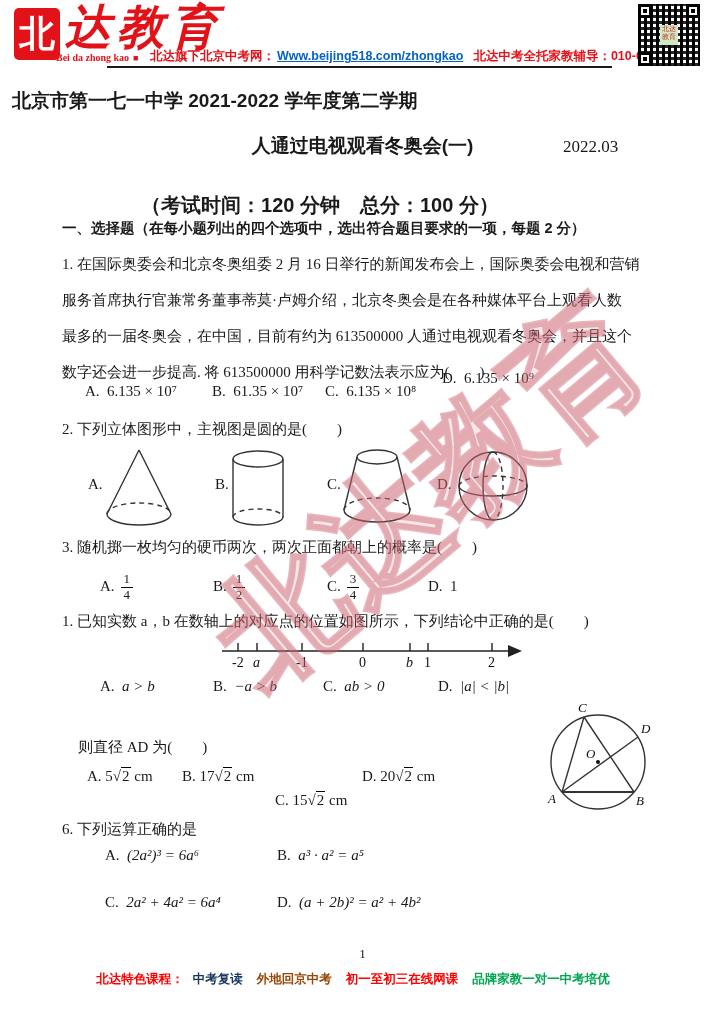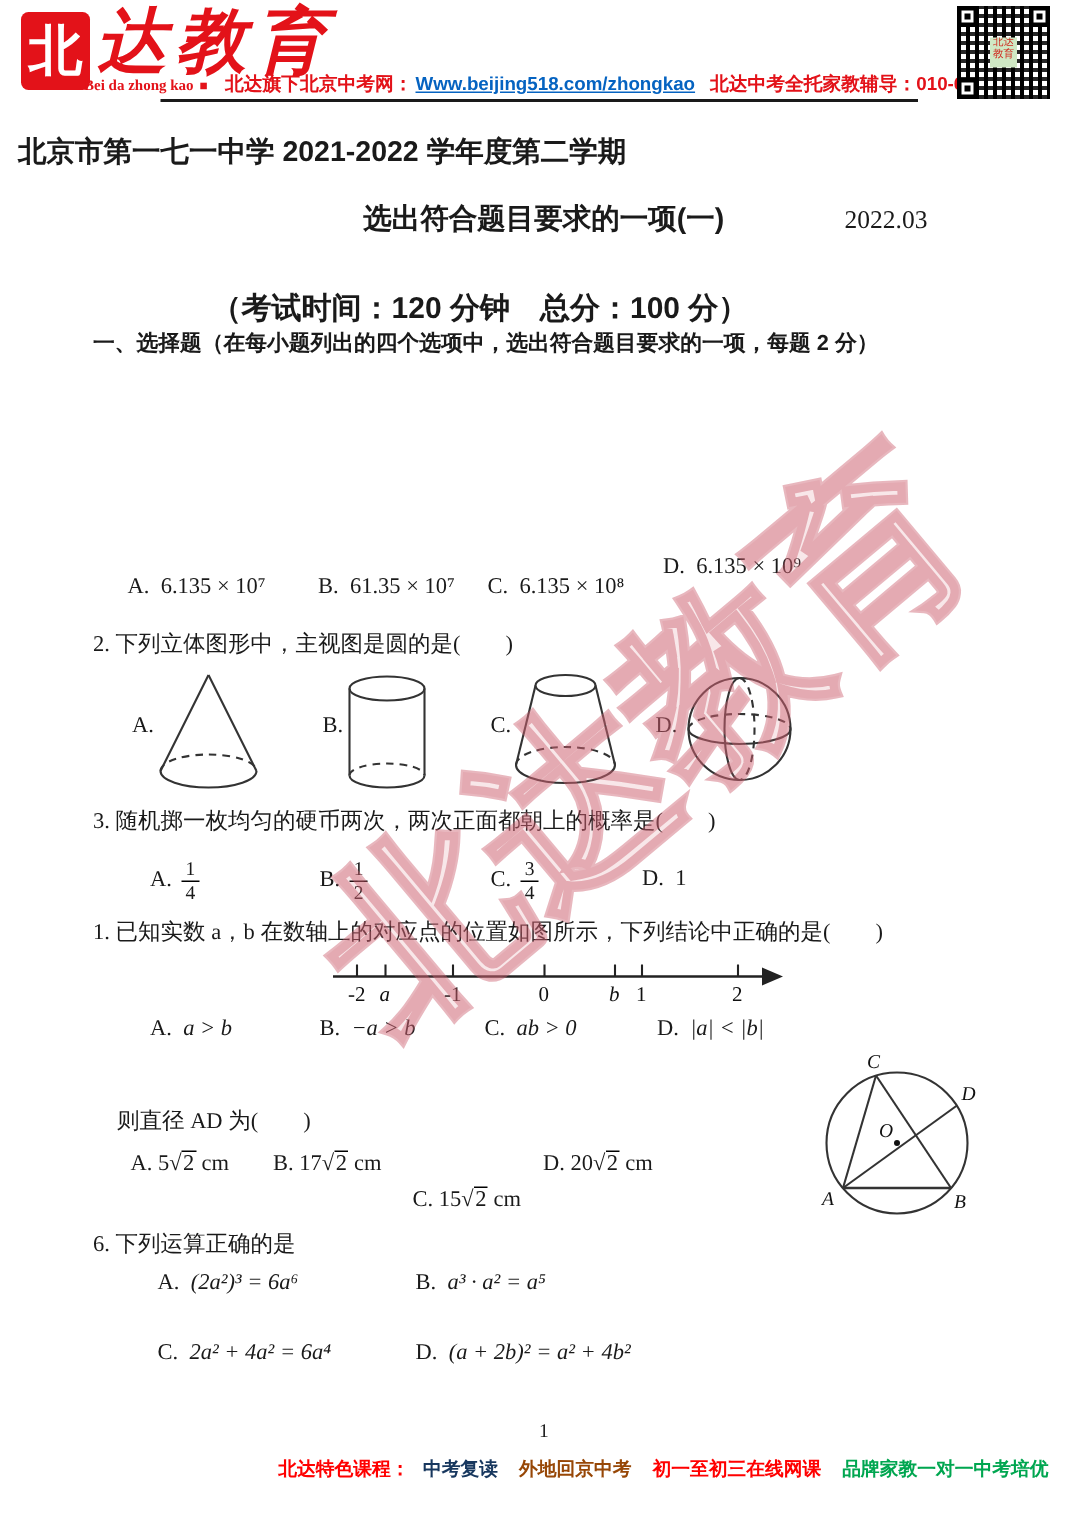--- a/index.html
+++ b/index.html
@@ -71,21 +71,21 @@
 
   
   .watermark{left:150px;top:330px;width:560px;height:330px;display:flex;align-items:center;
              justify-content:center;transform:rotate(-40deg);pointer-events:none;z-index:6;
              font-size:128px;font-weight:bold;font-family:"Liberation Serif",serif;
              color:rgba(210,105,120,0.16);-webkit-text-stroke:3px rgba(205,95,110,0.45);
              white-space:nowrap;}
 
   
   .pagenum{left:0;top:946px;width:725px;text-align:center;font-size:13px;}
-  .footer{left:0;top:971px;width:706px;text-align:right;font-size:12.5px;font-weight:bold;
+  .footer{left:0;top:971px;width:706px;text-align:center;font-size:12.5px;font-weight:bold;
           font-family:"Liberation Sans",sans-serif;white-space:nowrap;}
   .footer span{margin:0 7px;}
   .fc1{color:#ff0000;margin-right:2px!important;}
   .fc2{color:#17375e;}
   .fc3{color:#974706;}
   .fc4{color:#ff0000;}
   .fc5{color:#00a650;}
 </style>
 </head>
 <body>
@@ -105,27 +105,33 @@
   <div class="abs hrule"></div>
 
   <div class="abs qr">
     <div class="finder f-tl"></div>
     <div class="finder f-tr"></div>
     <div class="finder f-bl"></div>
     <div class="qr-center">北达教育</div>
   </div>
 
   <div class="abs title1">北京市第一七一中学 2021-2022 学年度第二学期</div>
-  <div class="abs title2">选出符合题目要求的一项(一)</div>
+  <div class="abs title2">人通过电视观看冬奥会(一)</div>
   <div class="abs tdate">2022.03</div>
   <div class="abs examinfo">（考试时间：120 分钟　总分：100 分）</div>
   <div class="abs section">一、选择题（在每小题列出的四个选项中，选出符合题目要求的一项，每题 2 分）</div>
 
   <div class="abs watermark">北达教育</div>
 
+  <div class="abs q1 qtext">
+    <span>1. 在国际奥委会和北京冬奥组委 2 月 16 日举行的新闻发布会上，国际奥委会电视和营销</span>
+    <span>服务首席执行官兼常务董事蒂莫·卢姆介绍，北京冬奥会是在各种媒体平台上观看人数</span>
+    <span>最多的一届冬奥会，在中国，目前有约为 613500000 人通过电视观看冬奥会，并且这个</span>
+    <span>数字还会进一步提高. 将 613500000 用科学记数法表示应为(　　)</span>
+  </div>
   <span class="opt" style="left:85px;top:383px;"><span>A.</span>&nbsp; <span>6.135 × 10⁷</span></span>
   <span class="opt" style="left:212px;top:383px;"><span>B.</span>&nbsp; <span>61.35 × 10⁷</span></span>
   <span class="opt" style="left:325px;top:383px;"><span>C.</span>&nbsp; <span>6.135 × 10⁸</span></span>
   <span class="opt" style="left:442px;top:370px;"><span>D.</span>&nbsp; <span>6.135 × 10⁹</span></span>
 
   <div class="stem" style="top:420px;">2. 下列立体图形中，主视图是圆的是(　　)</div>
   <span class="shape-label" style="left:88px;top:476px;">A.</span>
   <span class="shape-label" style="left:215px;top:476px;">B.</span>
   <span class="shape-label" style="left:327px;top:476px;">C.</span>
   <span class="shape-label" style="left:437px;top:476px;">D.</span>

